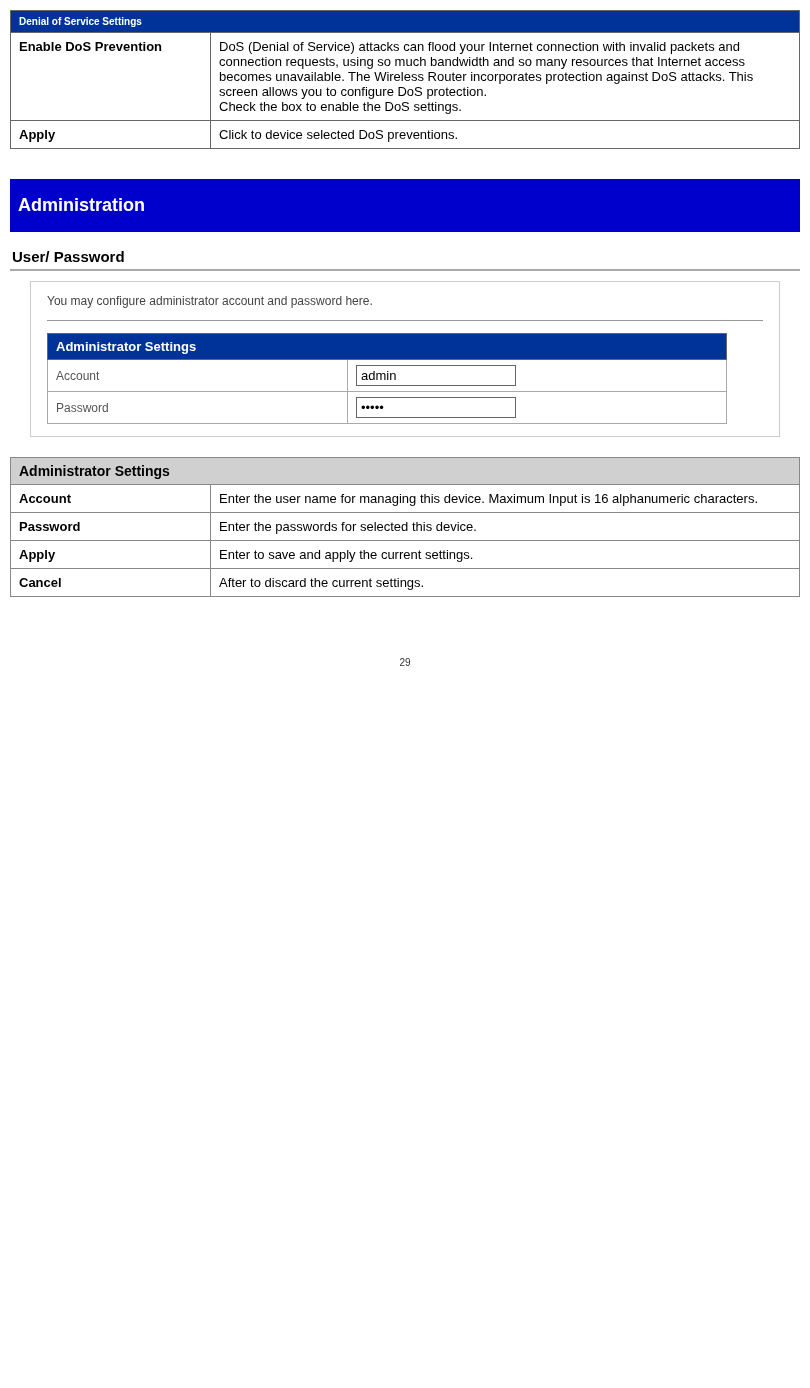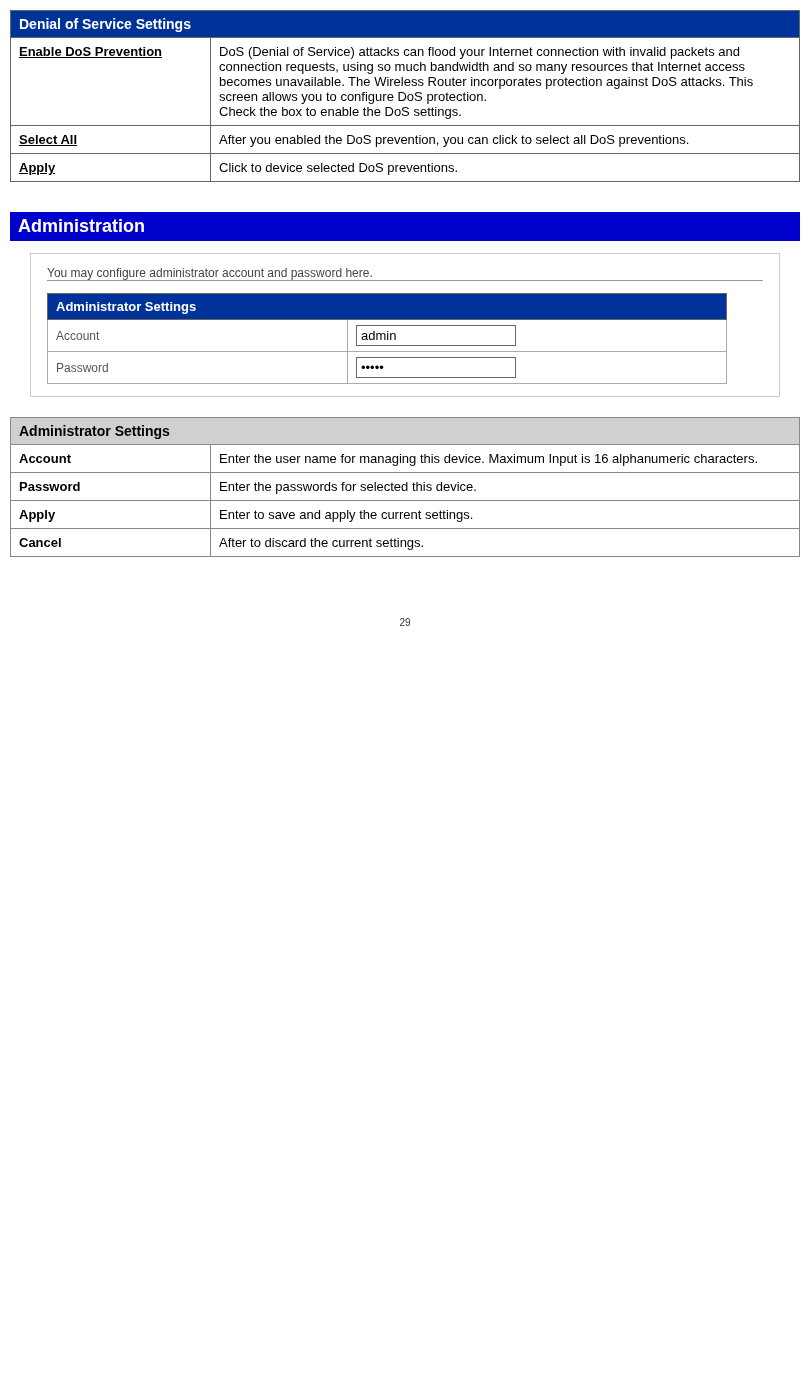--- a/index.html
+++ b/index.html
@@ -17,44 +17,43 @@
     .dos-table {
       width: 100%;
       border-collapse: collapse;
       border: 1px solid #666;
       margin-bottom: 30px;
     }
     .dos-table th {
       background: #003399;
       color: #fff;
       font-weight: bold;
-      font-size: 14px;
+      font-size: 10px;
       text-align: left;
       padding: 5px 8px;
       border: 1px solid #666;
     }
     .dos-table td {
       border: 1px solid #666;
       padding: 6px 8px;
       vertical-align: top;
     }
     .dos-table td.label-cell {
       font-weight: bold;
       width: 200px;
       white-space: nowrap;
-      text-decoration: underline;
     }
 
     
     .admin-heading {
       background: #0000cc;
       color: #fff;
       font-size: 18px;
       font-weight: bold;
-      padding: 4px 8px;
+      padding: 16px 8px;
       margin-bottom: 12px;
     }
 
     
     .sub-heading {
       border-bottom: 2px solid #aaa;
       font-size: 15px;
       font-weight: bold;
       padding: 4px 2px;
       margin-bottom: 10px;
@@ -68,20 +67,21 @@
     }
     .sam-title {
       color: #0000cc;
       font-weight: bold;
       font-size: 15px;
       margin-bottom: 10px;
     }
     .sam-desc {
       font-size: 12px;
       color: #444;
+      margin-bottom: 12px;
     }
     .sam-divider {
       border: none;
       border-top: 1px solid #999;
       margin-bottom: 12px;
     }
 
     
     .inner-settings {
       width: 100%;
@@ -162,33 +162,30 @@
     <tr>
       <th colspan="2">Denial of Service Settings</th>
     </tr>
   </thead>
   <tbody id="dos-tbody">
       <tr>
     <td class="label-cell">Enable DoS Prevention</td>
     <td>DoS (Denial of Service) attacks can flood your Internet connection with invalid packets and connection requests, using so much bandwidth and so many resources that Internet access becomes unavailable. The Wireless Router incorporates protection against DoS attacks. This screen allows you to configure DoS protection.<br>Check the box to enable the DoS settings.</td>
   </tr>
       <tr>
-    <td class="label-cell">Select All</td>
-    <td>After you enabled the DoS prevention, you can click to select all DoS preventions.</td>
-  </tr>
-      <tr>
     <td class="label-cell">Apply</td>
     <td>Click to device selected DoS preventions.</td>
   </tr>
     </tbody>
 </table>
 
 <div class="admin-heading">Administration</div>
 
 <div style="margin-top: 8px;">
+  <div class="sub-heading">User/ Password</div>
 
   <div class="sam-box">
     <div class="sam-desc">You may configure administrator account and password here.</div>
     <hr class="sam-divider">
 
     <table class="inner-settings">
       <thead>
         <tr>
           <td colspan="2">Administrator Settings</td>
         </tr>

